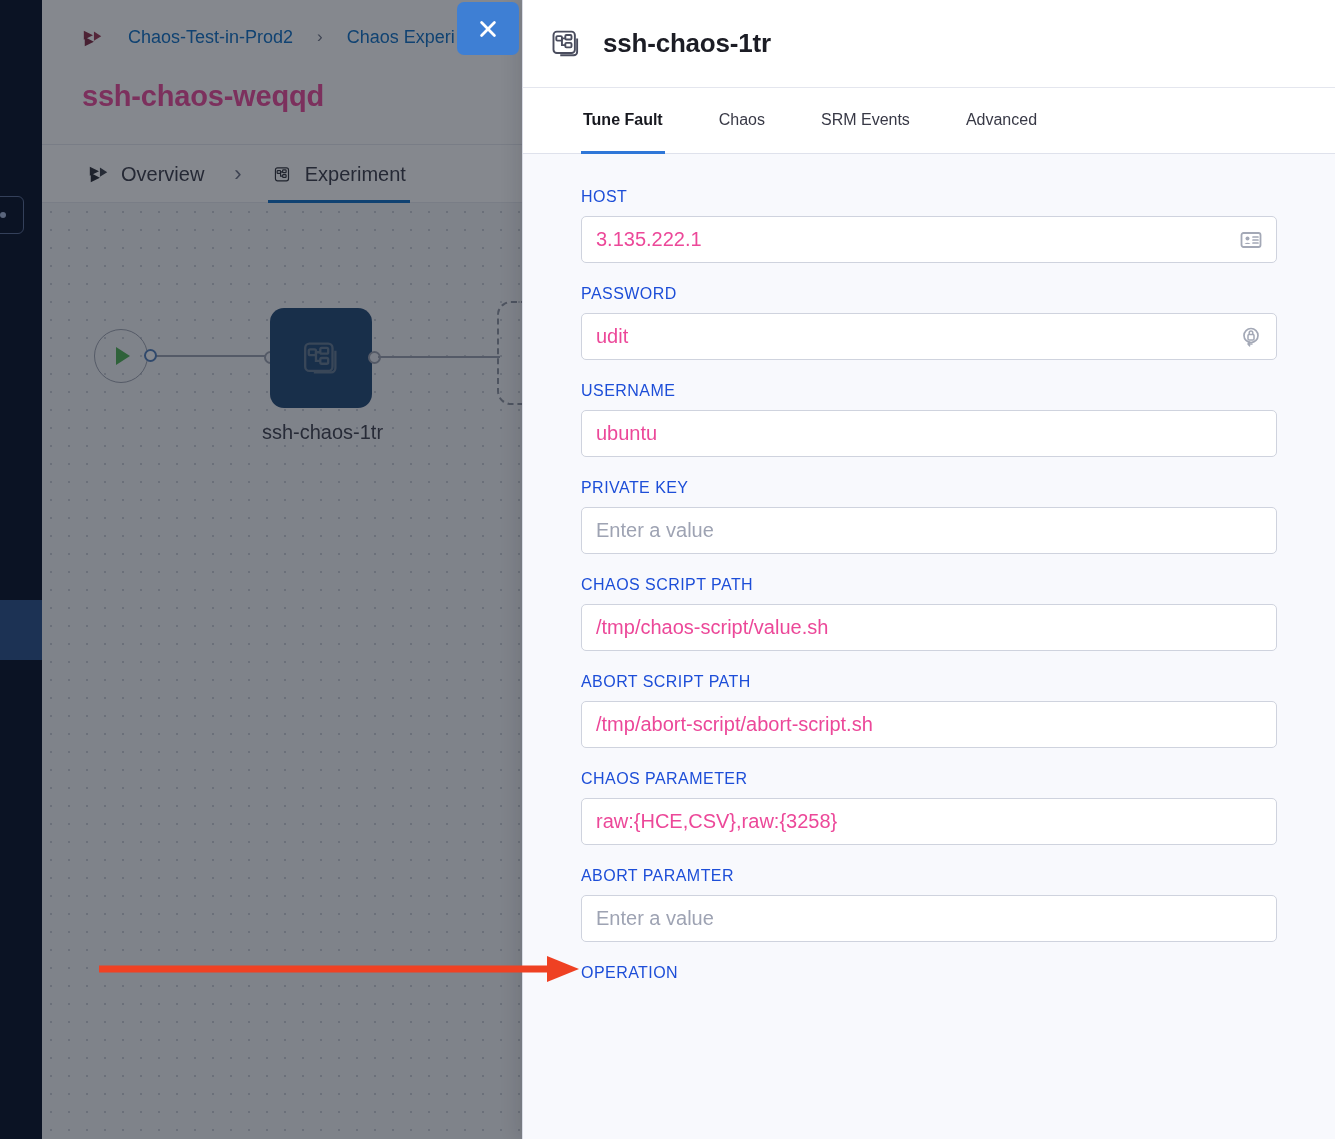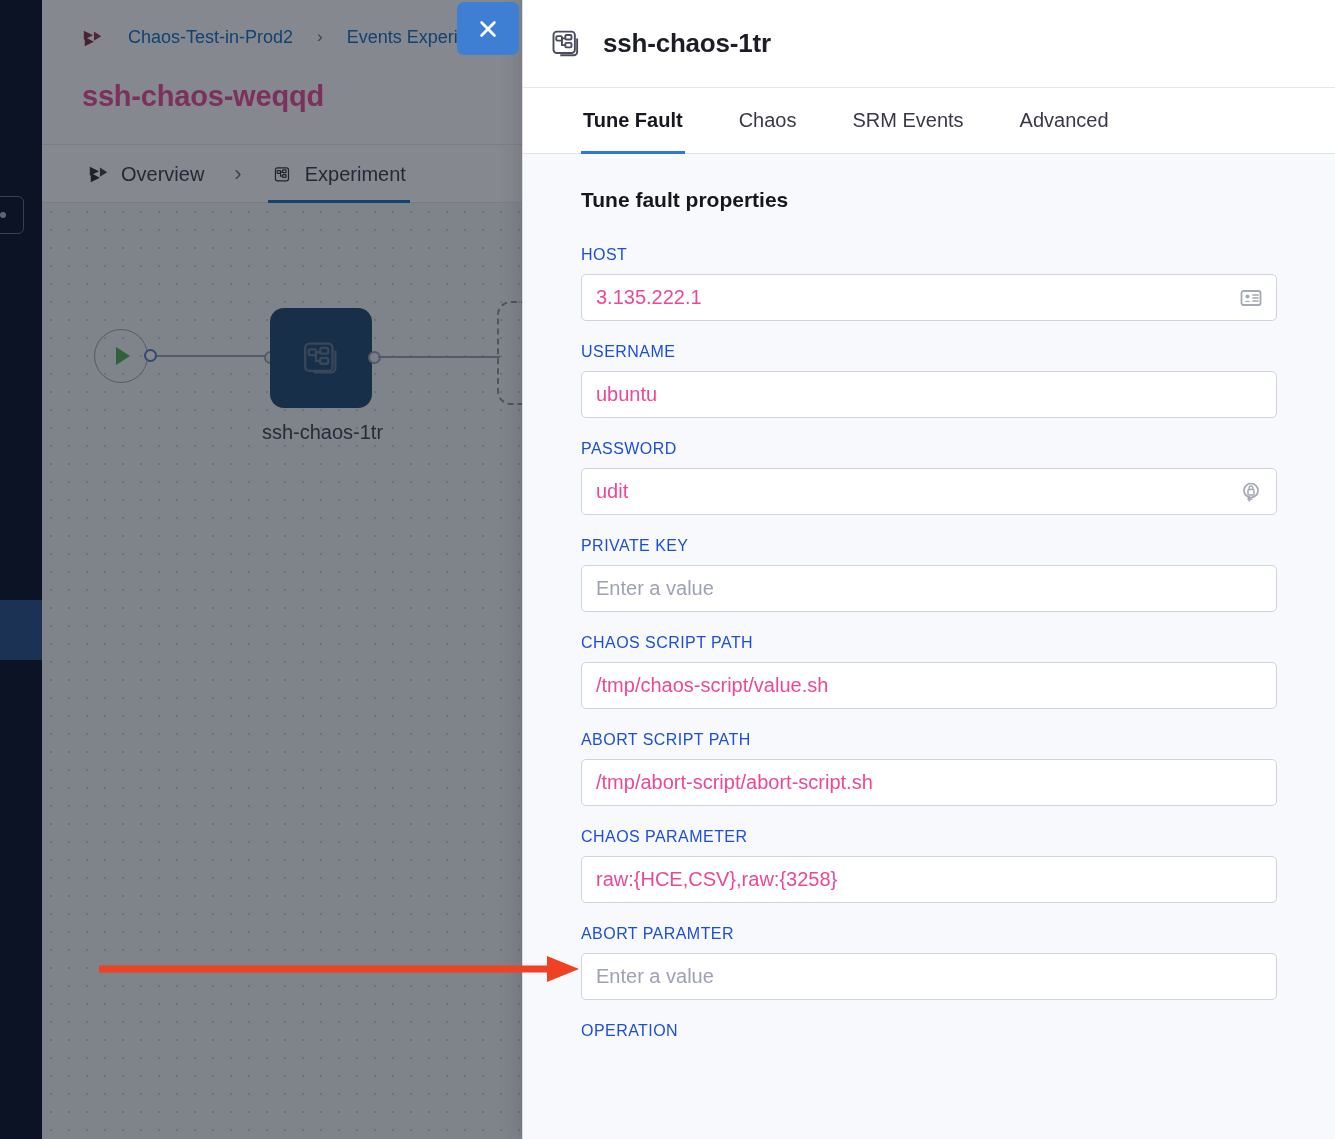--- a/index.html
+++ b/index.html
@@ -141,21 +141,21 @@
   }
   .drawer-header .hdr-ico { width: 36px; height: 36px; flex: none; }
   .drawer-title { font-size: 26px; font-weight: bold; color: #1c1d25; letter-spacing: -0.2px; }
 
   .drawer-tabs {
     height: 66px; background: #ffffff;
     display: flex; align-items: stretch; padding-left: 58px; gap: 0;
     border-bottom: 1px solid #dfe2ec;
   }
   .dtab {
-    display: flex; align-items: center; font-size: 20px; color: #383946;
+    display: flex; align-items: center; font-size: 16px; color: #383946;
     padding: 0 2px; margin-right: 52px; cursor: pointer;
     border-bottom: 3px solid transparent; position: relative; top: 1px;
   }
   .dtab.active { font-weight: bold; color: #17181f; border-bottom-color: #2f77d8; }
 
   .drawer-body { padding: 34px 58px 0 58px; }
   .section-title {
     font-size: 21px; font-weight: bold; color: #16171e; margin-bottom: 34px;
   }
   .field { margin-bottom: 22px; }
@@ -192,21 +192,21 @@
 
       <div class="bc-bar">
         <div class="breadcrumb">
           <svg class="bc-logo" viewBox="0 0 24 24">
             <path d="M2 4 L12 9 L2 14 Z" fill="#8c2b46"></path>
             <path d="M13 5 L21 10 L13 15 Z" fill="#9b3450"></path>
             <path d="M3 11 L13 16 L3 21 Z" fill="#7e2740"></path>
           </svg>
           <span class="bc-link">Chaos-Test-in-Prod2</span>
           <span class="bc-sep">›</span>
-          <span class="bc-link">Events Experi</span>
+          <span class="bc-link">Chaos Experi</span>
         </div>
         <div class="page-title">ssh-chaos-weqqd</div>
       </div>
 
       <div class="tab-strip">
         <div class="tab-chip">
           <svg class="tab-ico" viewBox="0 0 24 24">
             <path d="M2 4 L12 9 L2 14 Z" fill="#2b2d36"></path>
             <path d="M13 5 L21 10 L13 15 Z" fill="#3a3d47"></path>
             <path d="M3 11 L13 16 L3 21 Z" fill="#25272f"></path>
@@ -288,56 +288,55 @@
       </div>
       <div class="dtab">
         <span>SRM Events</span>
       </div>
       <div class="dtab">
         <span>Advanced</span>
       </div>
     </div>
 
     <div class="drawer-body">
-      <div class="section-title">Tune fault properties</div>
 
       <div class="field">
         <div class="field-label">HOST</div>
         <div class="field-input">
           <span class="field-val">3.135.222.1</span>
           <svg class="field-icon" viewBox="0 0 24 24">
             <rect x="2.5" y="5" width="19" height="14" rx="2" fill="none" stroke="#a3a8b6" stroke-width="1.8"></rect>
             <circle cx="8.5" cy="10.5" r="2" fill="#a3a8b6"></circle>
             <path d="M5.5 16 q3 -2.6 6 0" fill="#a3a8b6"></path>
             <path d="M14 9 h5 M14 12 h5 M14 15 h5" stroke="#a3a8b6" stroke-width="1.7" stroke-linecap="round"></path>
           </svg>
         </div>
       </div>
 
       <div class="field">
-        <div class="field-label">USERNAME</div>
-        <div class="field-input">
-          <span class="field-val">ubuntu</span>
-        </div>
-      </div>
-
-      <div class="field">
         <div class="field-label">PASSWORD</div>
         <div class="field-input">
           <span class="field-val">udit</span>
           <svg class="field-icon" viewBox="0 0 24 24">
             <circle cx="12" cy="10.5" r="7" fill="none" stroke="#a3a8b6" stroke-width="1.7"></circle>
             <rect x="9" y="9.5" width="6" height="5.5" rx="1" fill="none" stroke="#a3a8b6" stroke-width="1.5"></rect>
             <path d="M10.2 9.5 v-1.6 a1.8 1.8 0 0 1 3.6 0 v1.6" fill="none" stroke="#a3a8b6" stroke-width="1.5"></path>
             <path d="M13 19 h-4 l1.6 -1.8 M9 19 l1.6 1.8" fill="none" stroke="#a3a8b6" stroke-width="1.6" stroke-linecap="round" stroke-linejoin="round"></path>
           </svg>
         </div>
       </div>
 
       <div class="field">
+        <div class="field-label">USERNAME</div>
+        <div class="field-input">
+          <span class="field-val">ubuntu</span>
+        </div>
+      </div>
+
+      <div class="field">
         <div class="field-label">PRIVATE KEY</div>
         <div class="field-input">
           <span class="field-val ph">Enter a value</span>
         </div>
       </div>
 
       <div class="field">
         <div class="field-label">CHAOS SCRIPT PATH</div>
         <div class="field-input">
           <span class="field-val">/tmp/chaos-script/value.sh</span>

